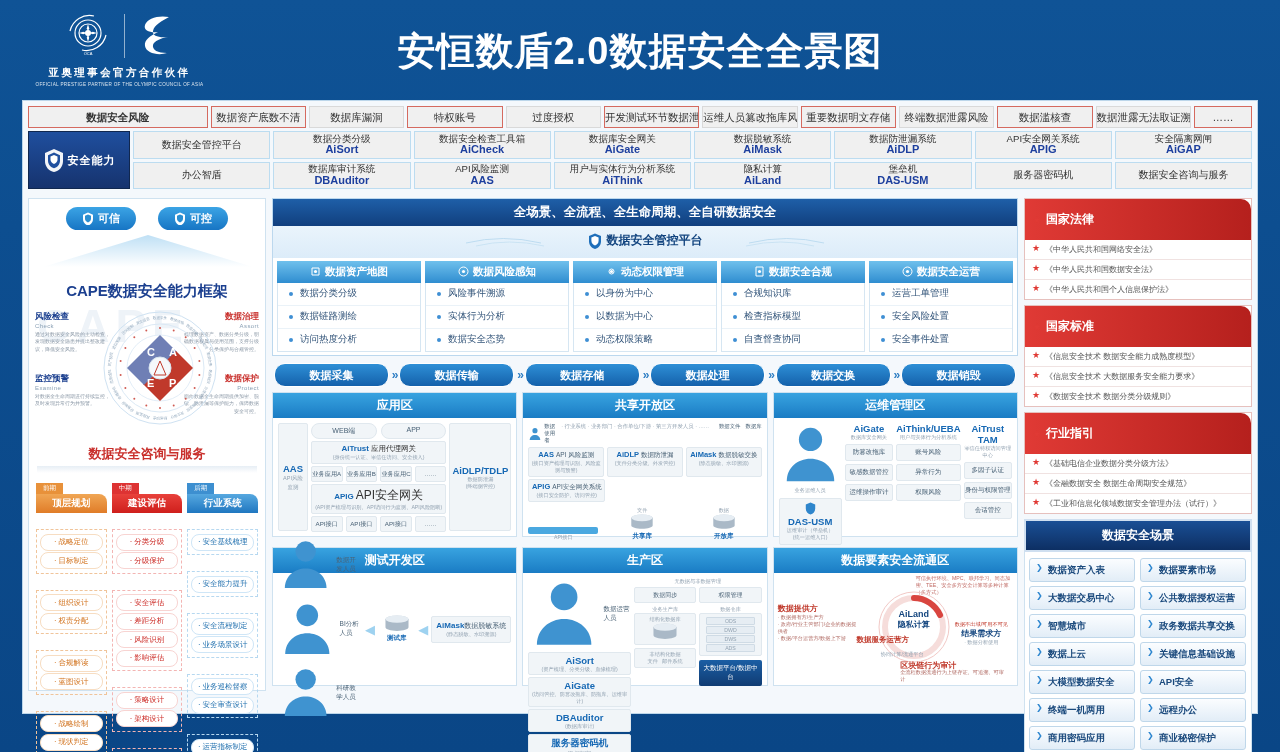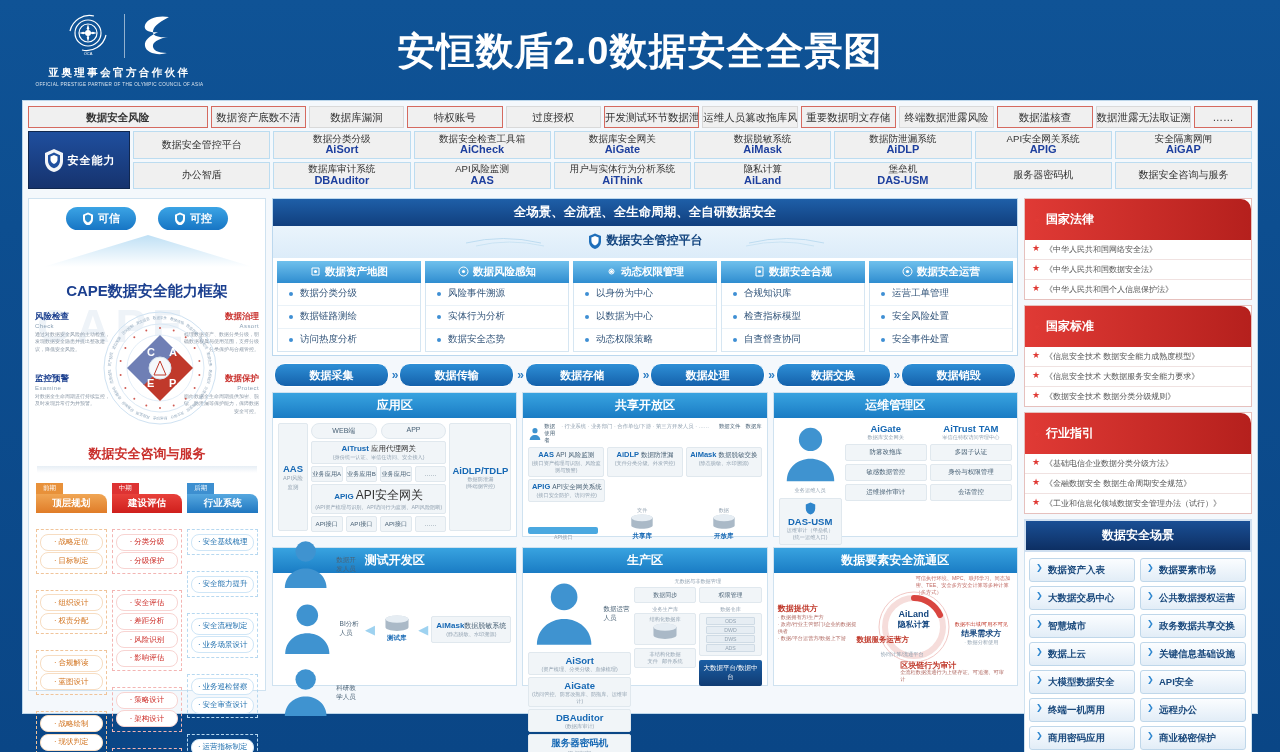--- a/index.html
+++ b/index.html
@@ -675,20 +675,27 @@
                     </svg><div class="prod">DAS-USM</div><div class="tiny">运维审计（堡垒机）</div><div class="tiny">(统一运维入口)</div></div>
                 </div>
                 <div style="flex: 1 1 0%; text-align: center;">
                   <div class="prod">AiGate</div>
                   <div class="tiny">数据库安全网关</div>
                   <div class="bx" style="margin-top: 3px; font-size: 6.5px; padding: 3px 0px;">防篡改拖库</div>
                   <div class="bx" style="margin-top: 3px; font-size: 6.5px; padding: 3px 0px;">敏感数据管控</div>
                   <div class="bx" style="margin-top: 3px; font-size: 6.5px; padding: 3px 0px;">运维操作审计</div>
                 </div>
                 <div style="flex: 1 1 0%; text-align: center;">
+                  <div class="prod">AiThink/UEBA</div>
+                  <div class="tiny">用户与实体行为分析系统</div>
+                  <div class="bx" style="margin-top: 3px; font-size: 6.5px; padding: 3px 0px;">账号风险</div>
+                  <div class="bx" style="margin-top: 3px; font-size: 6.5px; padding: 3px 0px;">异常行为</div>
+                  <div class="bx" style="margin-top: 3px; font-size: 6.5px; padding: 3px 0px;">权限风险</div>
+                </div>
+                <div style="flex: 1 1 0%; text-align: center;">
                   <div class="prod">AiTrust TAM</div>
                   <div class="tiny">零信任特权访问管理中心</div>
                   <div class="bx" style="margin-top: 3px; font-size: 6.5px; padding: 3px 0px;">多因子认证</div>
                   <div class="bx" style="margin-top: 3px; font-size: 6.5px; padding: 3px 0px;">身份与权限管理</div>
                   <div class="bx" style="margin-top: 3px; font-size: 6.5px; padding: 3px 0px;">会话管控</div>
                 </div>
               </div>
             </div>
           </div>
         <div class="row-gap"></div>

